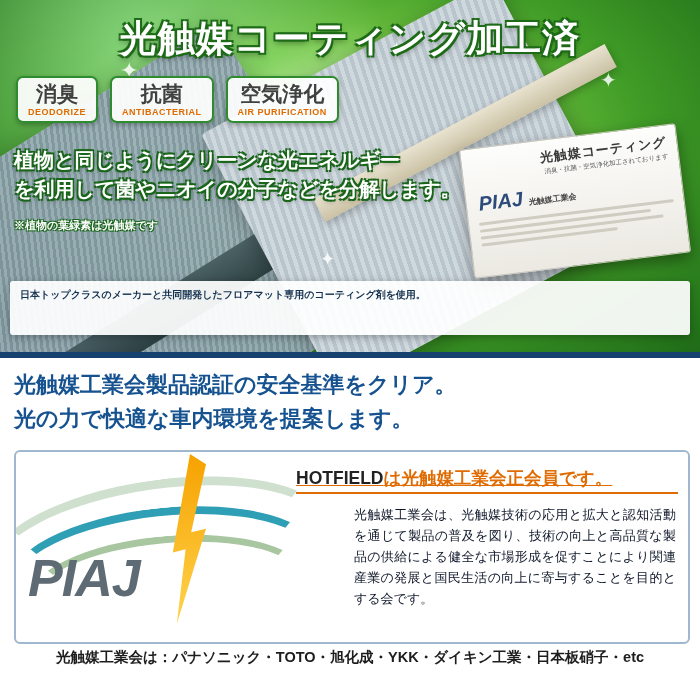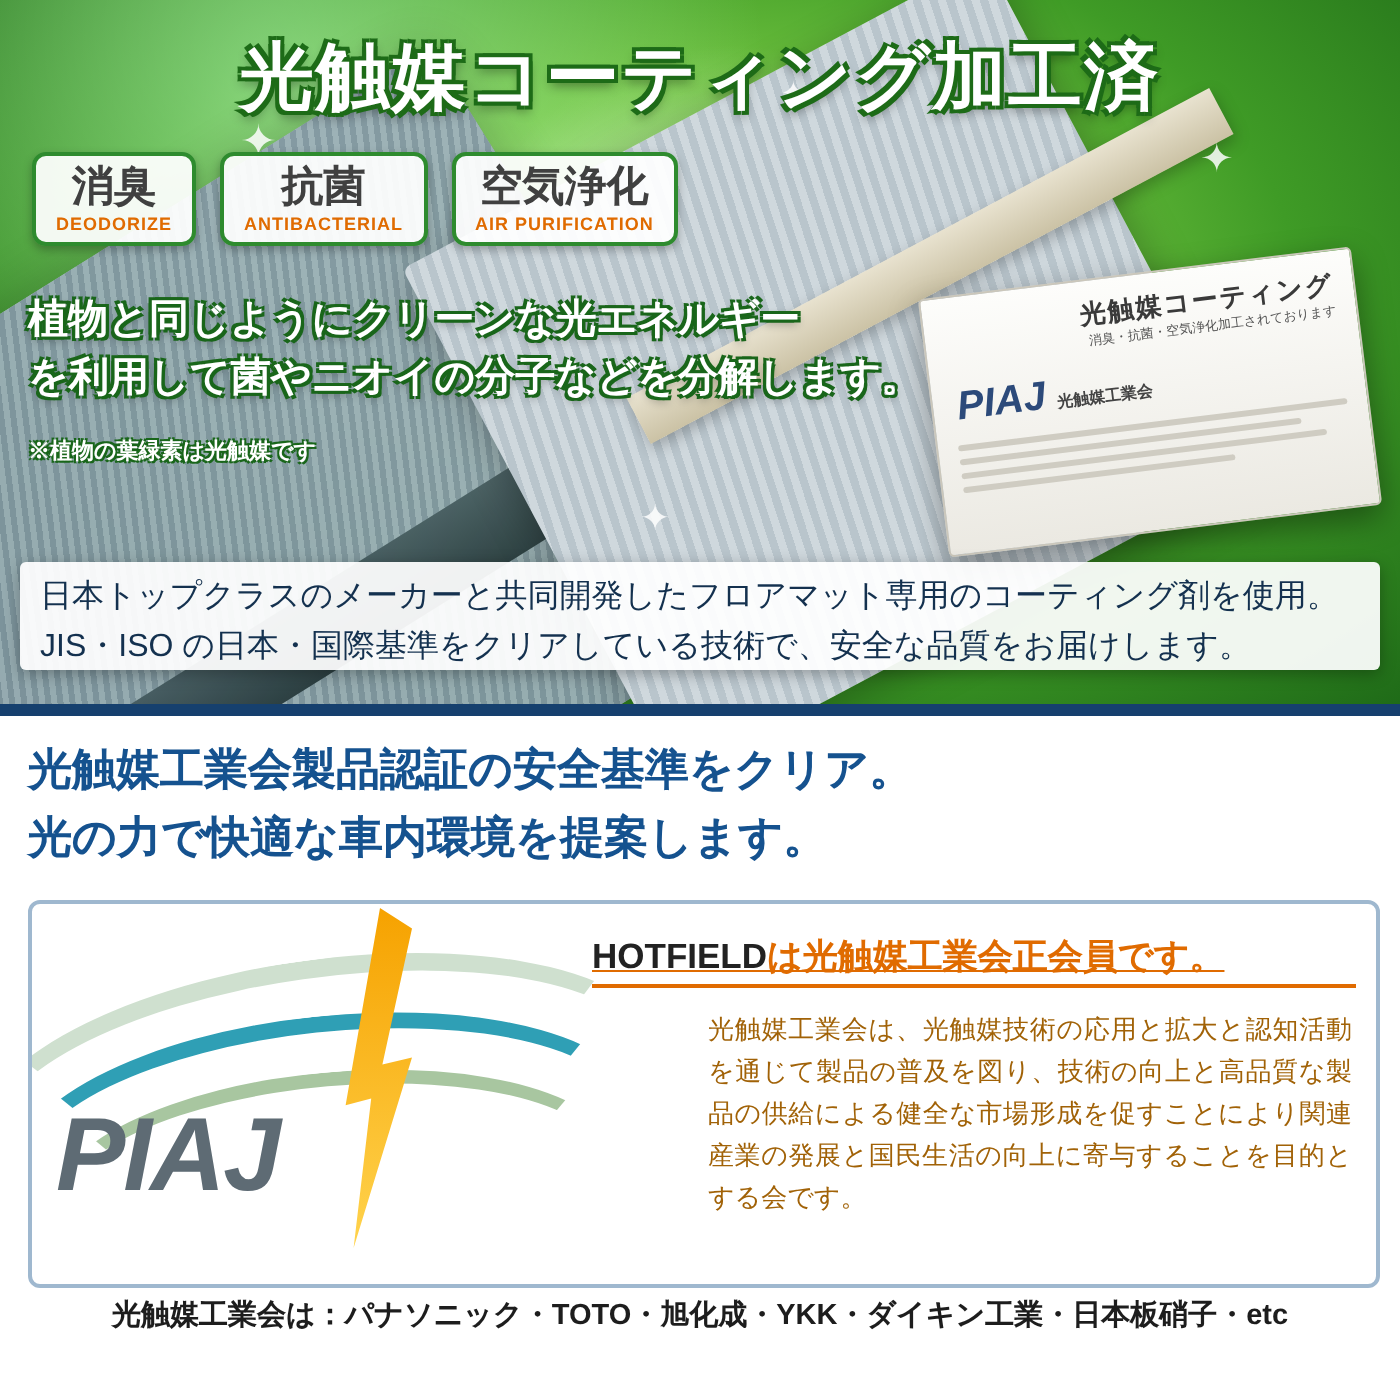--- a/index.html
+++ b/index.html
@@ -103,21 +103,21 @@
   .card-lines div:nth-child(3){width:94%}
   .card-lines div:nth-child(4){width:70%}
 
   .white-band{
     position:absolute;left:10px;top:281px;width:680px;height:54px;
     background:rgba(255,255,255,.93);
     border-radius:3px;
     box-shadow:0 2px 8px rgba(0,0,0,.3);
     padding:6px 10px;box-sizing:border-box;
   }
-  .white-band p{margin:0;font-size:16px;color:#14314f;line-height:1.55;font-weight:normal;}
+  .white-band p{margin:0;font-size:10px;color:#14314f;line-height:1.55;font-weight:bold;}
 
   .divider{position:absolute;left:0;top:352px;width:700px;height:6px;background:#16406e;}
 
   
   .bottom{position:absolute;left:0;top:358px;width:700px;height:342px;background:#ffffff;}
   .bhead{
     position:absolute;left:14px;top:10px;width:670px;
     font-size:22px;font-weight:bold;color:#15528f;line-height:1.55;
   }
   .panel{
@@ -140,21 +140,21 @@
     color:#5e6b74;font-style:italic;letter-spacing:-1px;
   }
   .member-title{
     position:absolute;left:280px;top:14px;width:380px;
     font-size:17.5px;font-weight:bold;color:#e06b00;text-decoration:underline;
   }
   .member-title .blk{color:#222;}
   .member-line{position:absolute;left:280px;top:40px;width:382px;height:2px;background:#e06b00;}
   .member-body{
     position:absolute;left:338px;top:52px;width:322px;
-    font-size:13px;color:#a16207;line-height:1.62;text-align:justify;
+    font-size:13px;color:#0f172a;line-height:1.62;text-align:justify;
   }
   .footer{
     position:absolute;left:0;top:290px;width:700px;text-align:center;
     font-size:14.5px;font-weight:bold;color:#1d1d1d;
   }
 </style>
 </head>
 <body>
 
 <div class="page">
@@ -203,21 +203,20 @@
       <div class="card-lines">
         <div></div>
           <div></div>
           <div></div>
           <div></div>
       </div>
     </div>
 
     <div class="white-band">
       <p>日本トップクラスのメーカーと共同開発したフロアマット専用のコーティング剤を使用。</p>
-      <p>JIS・ISO の日本・国際基準をクリアしている技術で、安全な品質をお届けします。</p>
     </div>
   </div>
 
   <div class="divider"></div>
 
   <div class="bottom">
     <div class="bhead">
       <div>光触媒工業会製品認証の安全基準をクリア。</div>
       <div>光の力で快適な車内環境を提案します。</div>
     </div>

